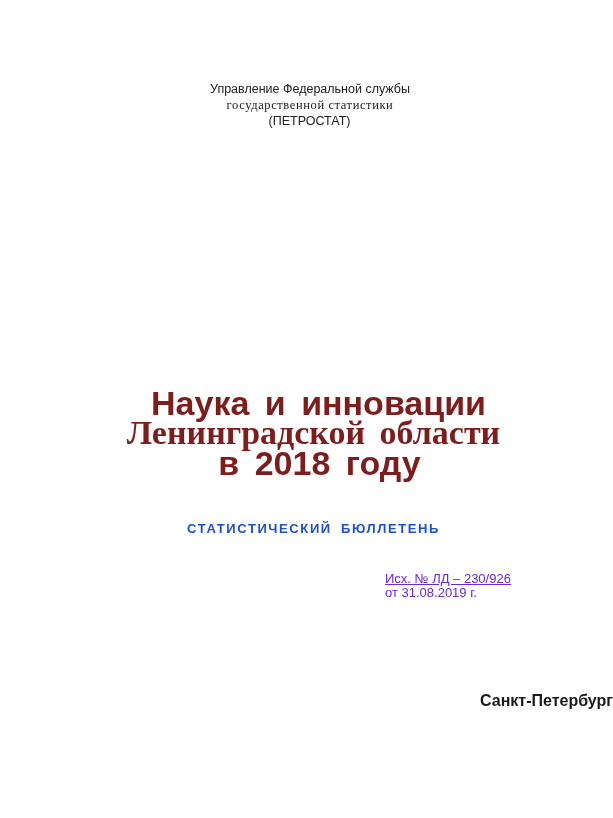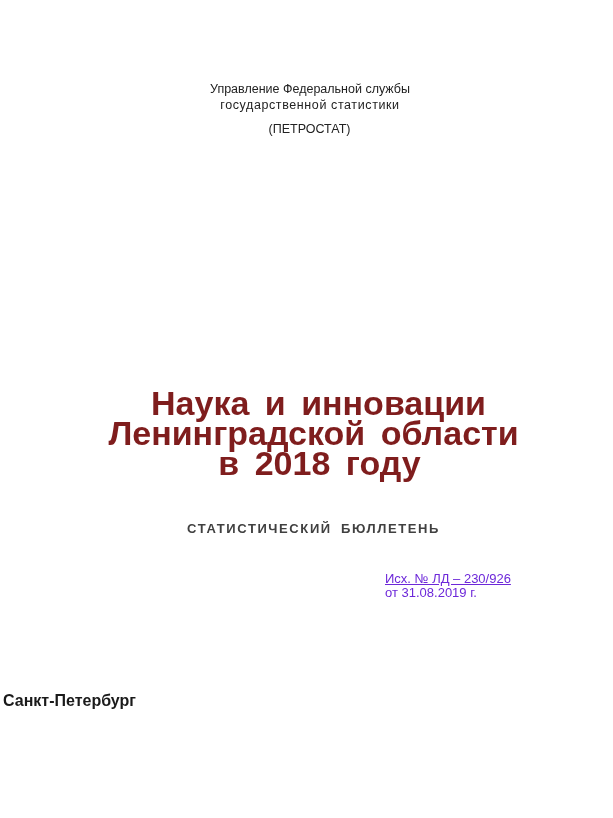--- a/index.html
+++ b/index.html
@@ -30,48 +30,48 @@
       font-size: 12.5px;
       line-height: 16px;
       color: #222;
     }
     .header-block .line {
       display: block;
       margin-left: 7px;
     }
     .header-block .abbr {
       display: block;
-      margin-top: 8px;
+      margin-top: 0;
       margin-left: 6px;
     }
     .title-block {
       position: absolute;
       left: 0;
       width: 613px;
       top: 388px;
       text-align: center;
       font-weight: bold;
       font-size: 34px;
       line-height: 30px;
       color: #7f1d1d;
       word-spacing: 6px;
     }
     .title-block .line { display: block; }
     .title-block .l1 { margin-left: 24px; }
-    .title-block .l2 { margin-left: 14px; }
+    .title-block .l2 { margin-left: 14px; font-family: Liberation Serif, serif; }
     .title-block .l3 { margin-left: 26px; text-align: center; }
     .subtitle {
       position: absolute;
       left: 187px;
       top: 521px;
       font-weight: bold;
       font-size: 13px;
       letter-spacing: 1.6px;
       word-spacing: 4px;
-      color: #404040;
+      color: #1d4ed8;
     }
     .ref-block {
       position: absolute;
       left: 385px;
       top: 572px;
       font-size: 13px;
       line-height: 14px;
       color: #6d28d9;
     }
     .ref-block .ref-number {
@@ -79,36 +79,36 @@
       text-decoration: underline;
     }
     .ref-block .ref-date {
       display: block;
     }
     .footer-block {
       position: absolute;
       left: 0;
       width: 613px;
       top: 691px;
-      text-align: left;
+      text-align: right;
       font-weight: bold;
       font-size: 16px;
       line-height: 20px;
       color: #1a1a1a;
     }
     .footer-block .line { display: block; margin-left: 3px; }
   </style>
 </head>
 <body>
 
 <div class="page">
 
   <div class="header-block">
     <span class="line">Управление Федеральной службы</span>
-    <span class="line" style="letter-spacing:0.6px;">государственной статистики</span>
+    <span class="line" style="letter-spacing:0.6px;font-family:Liberation Serif, serif;">государственной статистики</span>
     <span class="abbr">(ПЕТРОСТАТ)</span>
   </div>
 
   <div class="title-block">
     <span class="line l1">Наука  и  инновации</span>
     <span class="line l2">Ленинградской  области</span>
     <span class="line l3">в  2018  году</span>
   </div>
 
   <div class="subtitle">СТАТИСТИЧЕСКИЙ  БЮЛЛЕТЕНЬ</div>

